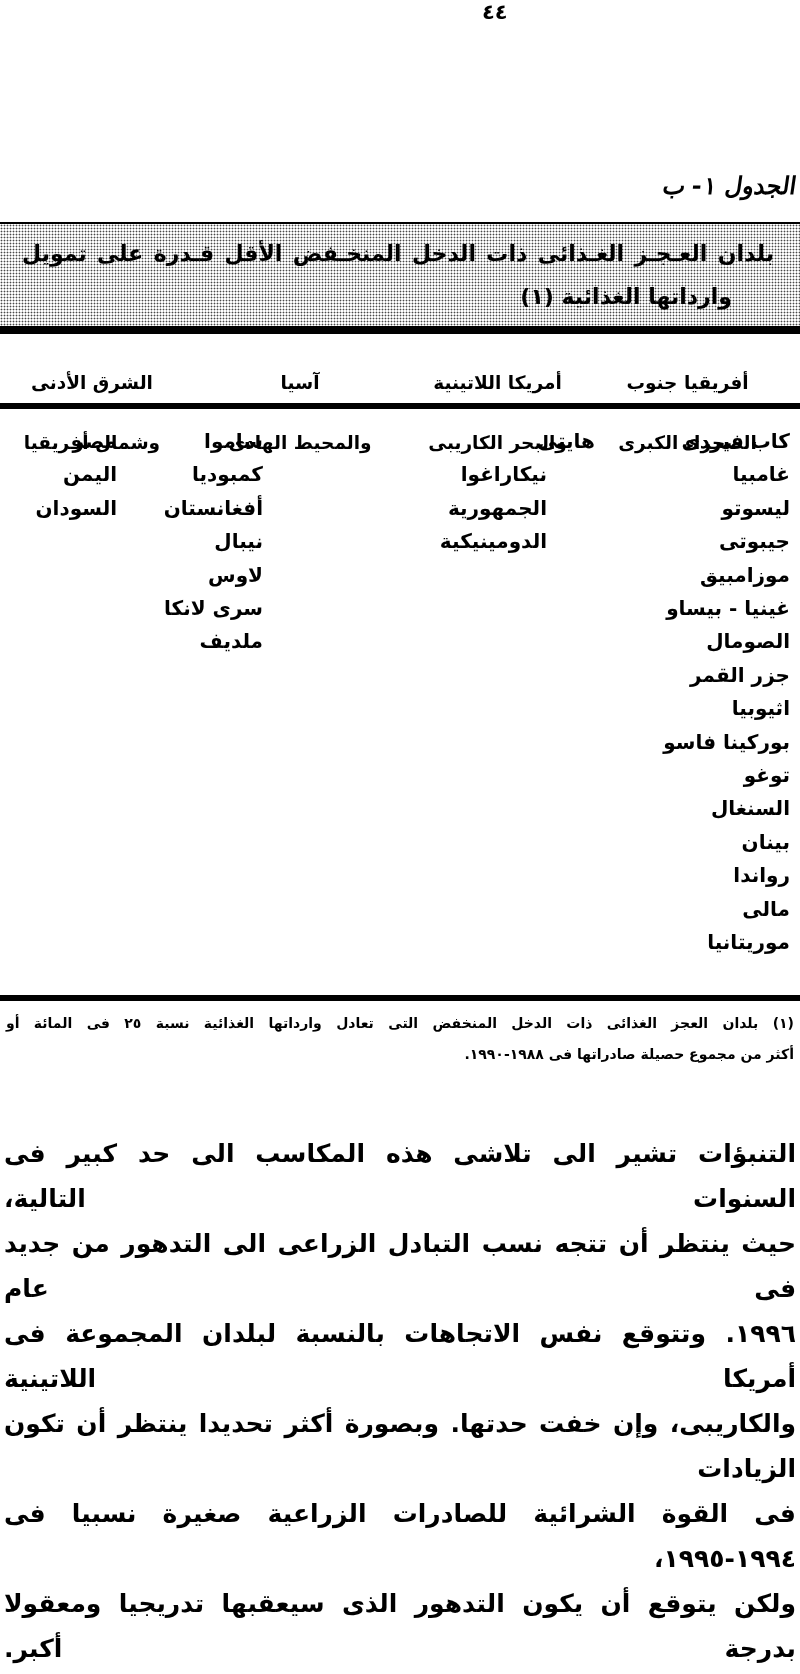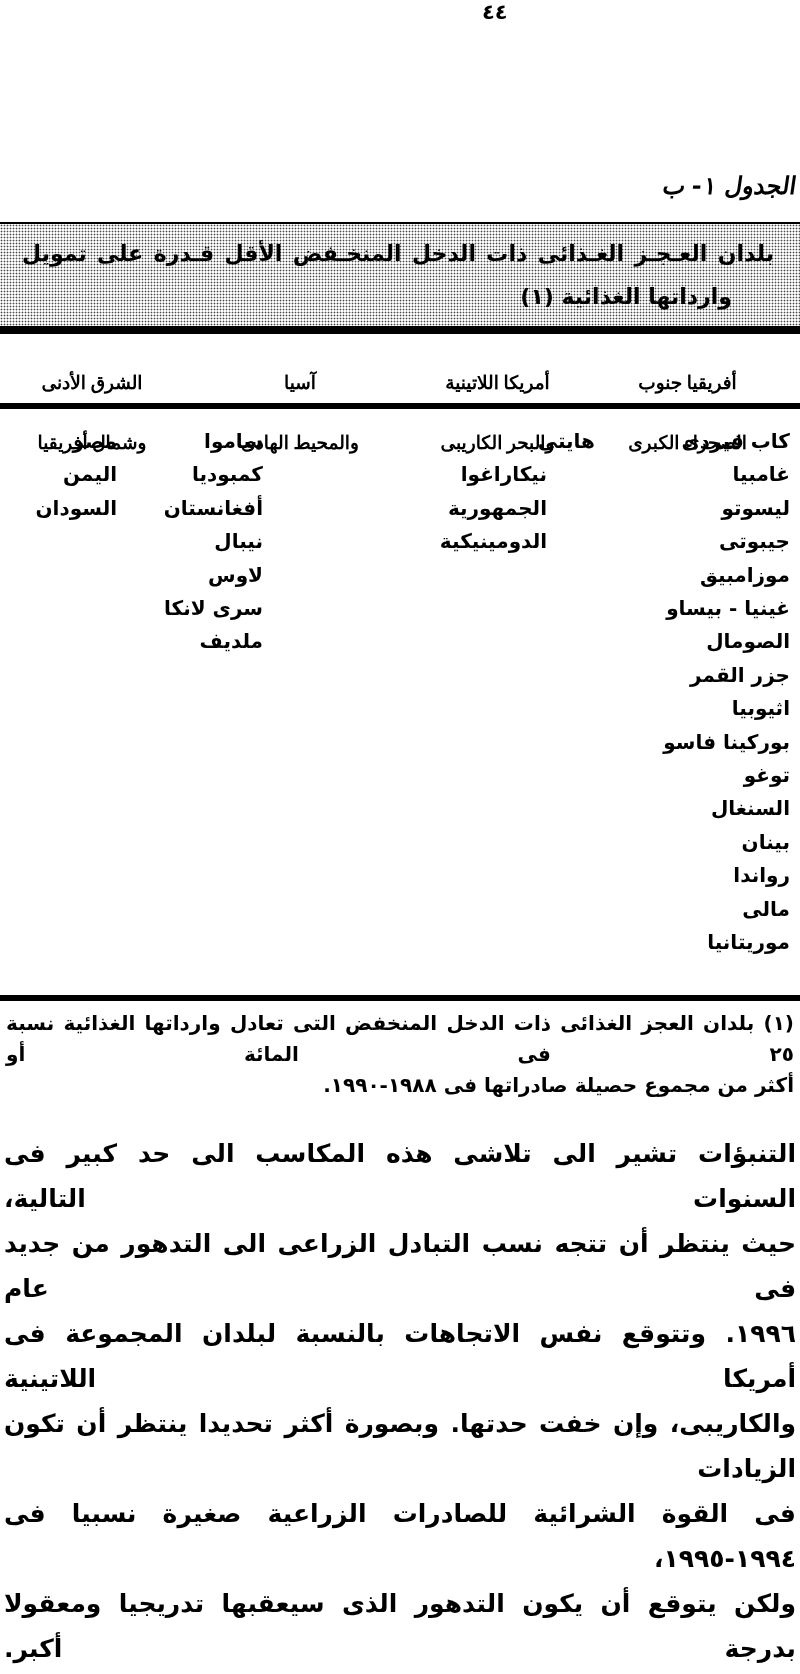--- a/index.html
+++ b/index.html
@@ -23,39 +23,39 @@
     border-top:2px solid #000; border-bottom:8px solid #000;
     padding:8px 26px 8px 22px;
     background-color:#fff;
     background-image:radial-gradient(circle, #4a4a4a 0.9px, transparent 1.05px);
     background-size:3px 3px;
     font-size:22px; line-height:43px;
   }
   .band-l1 { text-align:justify; text-align-last:justify; }
   .band-l2 { text-align:right; padding-right:42px; }
 
-  .chead { position:absolute; top:338px; text-align:center; font-size:18.5px; line-height:30px; white-space:pre-line;font-family:Liberation Serif, serif; }
+  .chead { position:absolute; top:338px; text-align:center; font-size:18.5px; line-height:30px; white-space:pre-line; }
   .ch1 { left:590px; width:195px; }
   .ch2 { left:400px; width:195px; }
   .ch3 { left:205px; width:190px; }
   .ch4 { left:2px;  width:180px; }
 
   .rule { position:absolute; left:0; right:0; background:#000; }
   .rule-headers { top:403px; height:6px; }
   .rule-bottom  { top:995px; height:6px; }
 
   .clist { position:absolute; top:425px; text-align:right; font-size:20px; line-height:33.4px; }
   .l1 { right:10px;  width:230px; }
   .l2 { right:205px; width:230px; }
   .l2 .country { padding-right:48px; }
   .l2 .country:first-child { padding-right:0; }
   .l3 { right:537px; width:230px; }
   .l4 { right:683px; width:110px; }
 
-  .footnote { top:1008px; right:6px; left:6px; font-size:20px; line-height:31px; }
+  .footnote { top:1008px; right:6px; left:6px; font-size:14px; line-height:31px; }
   .fn1 { text-align:justify; text-align-last:justify; }
   .fn2 { text-align:right; }
 
   .bodytext { top:1131px; left:4px; right:4px; font-size:25px; line-height:45px; }
   .bline { text-align:justify; text-align-last:justify; }
   .p2 .bline:first-child { padding-right:24px; }
 </style>
 </head>
 <body>
 

